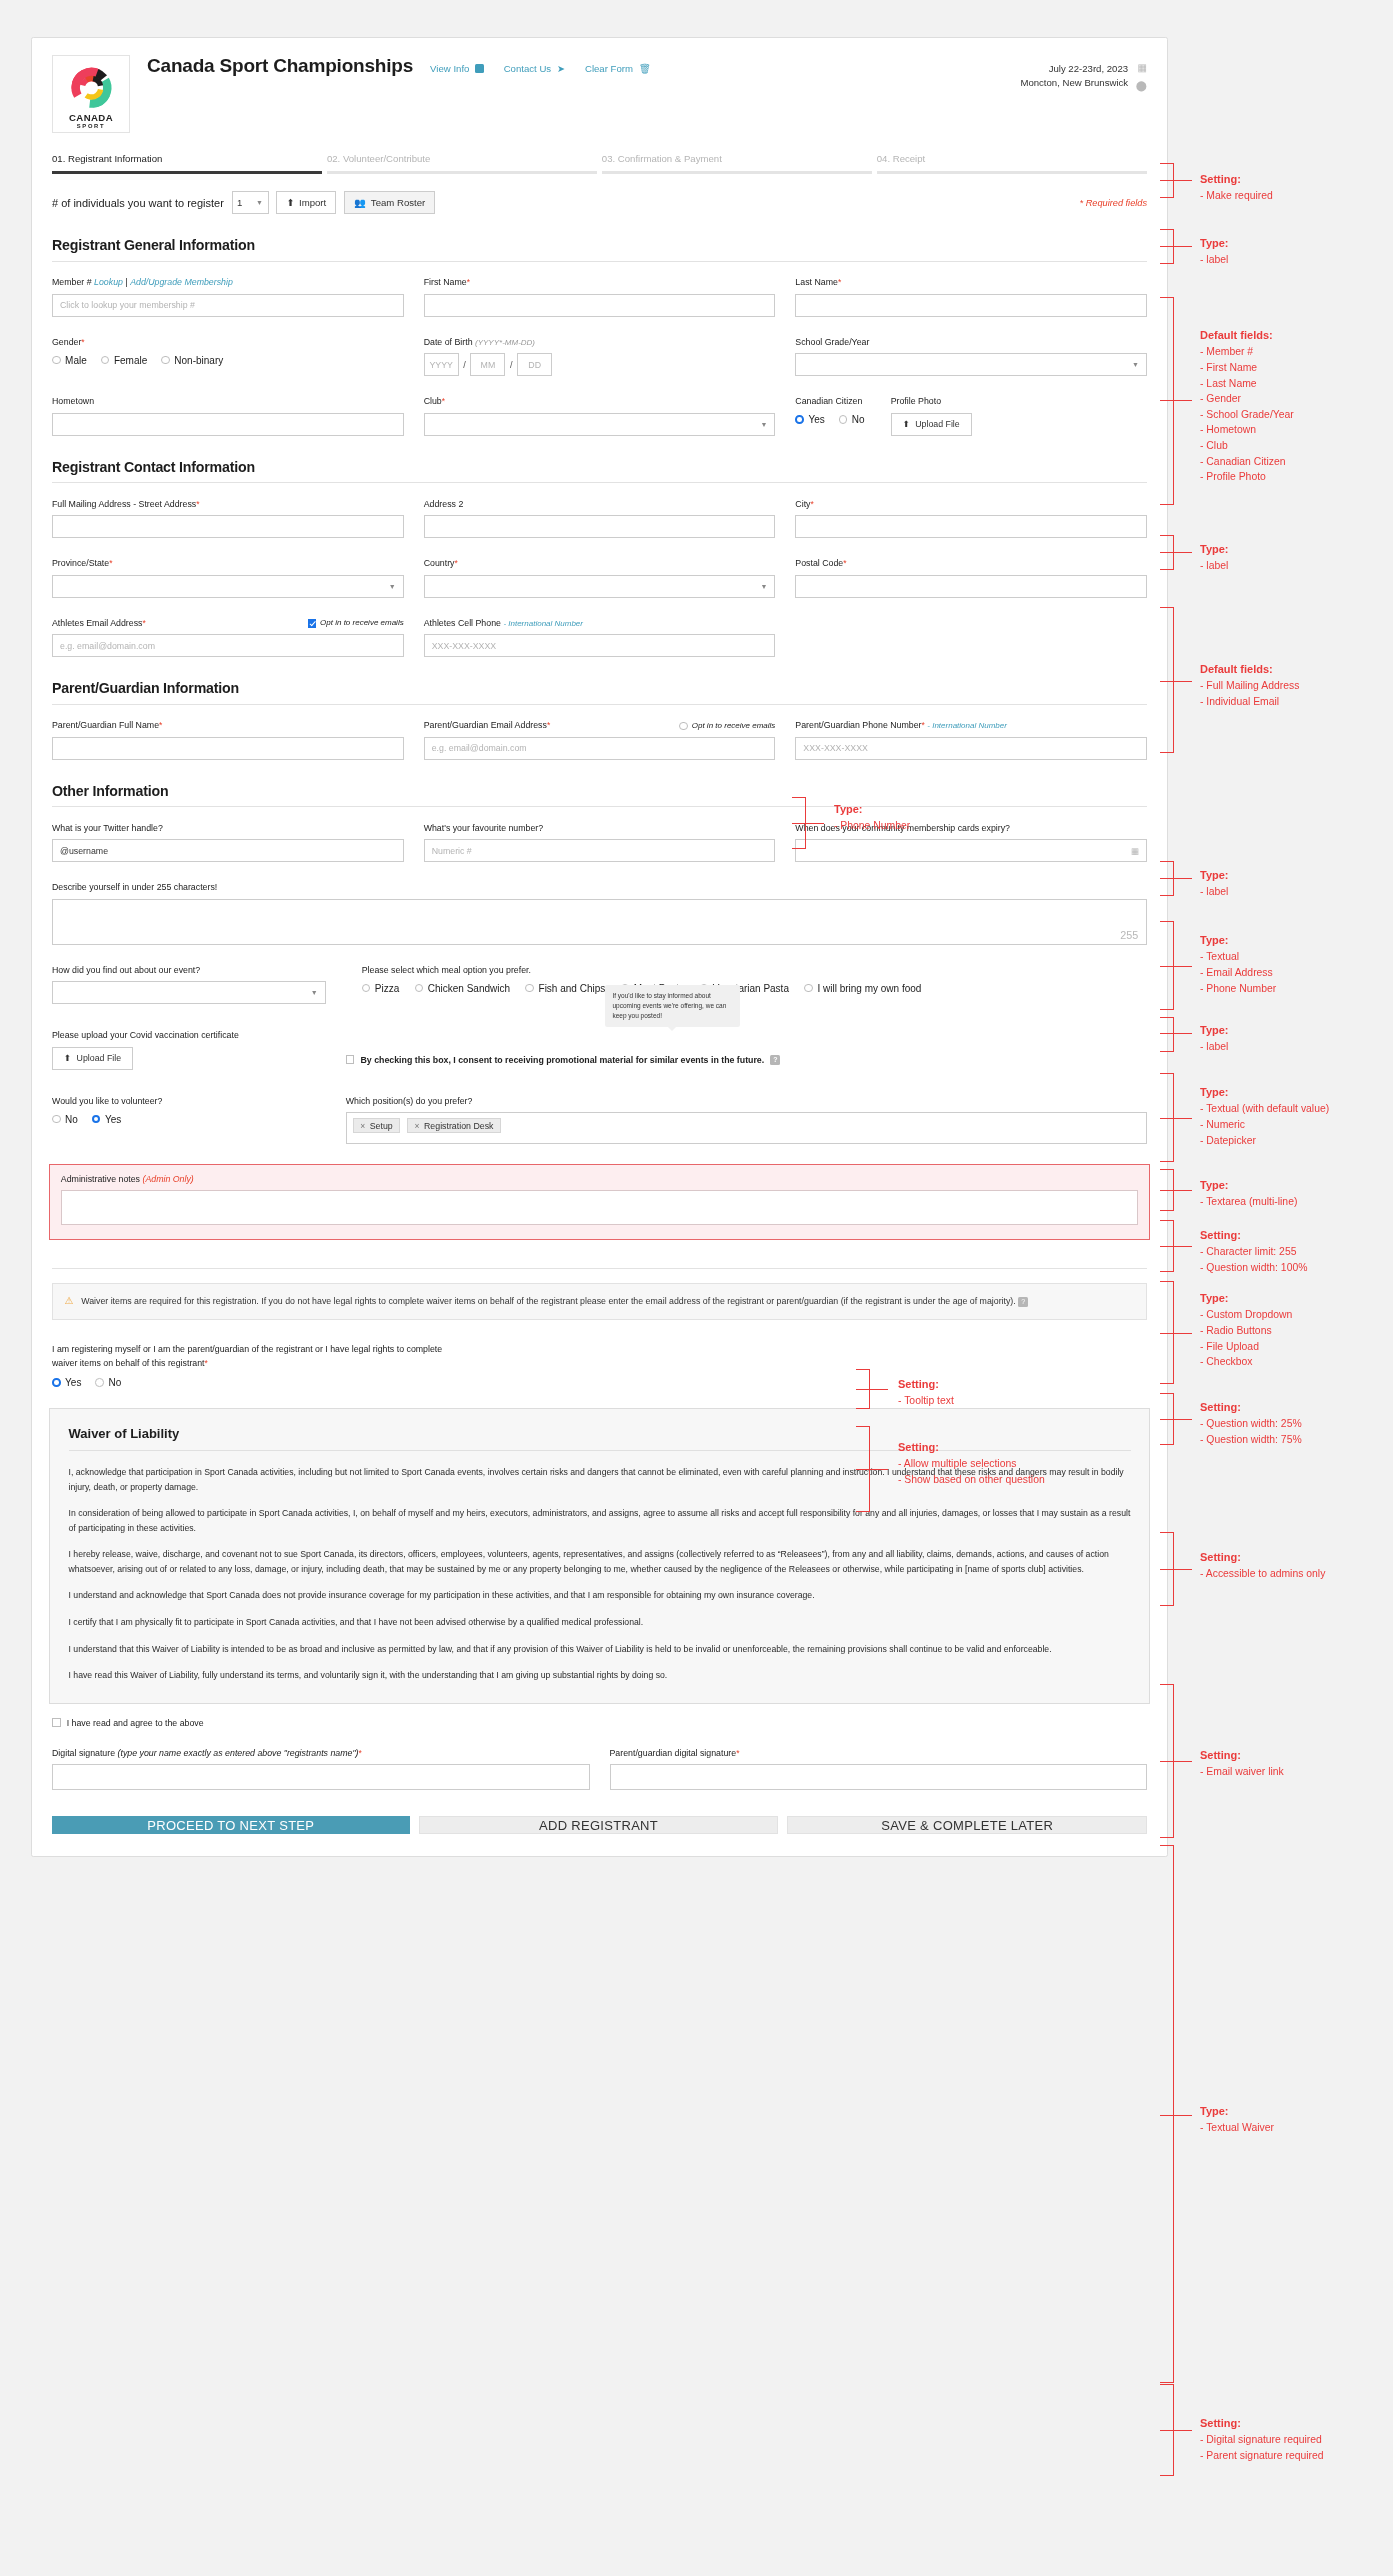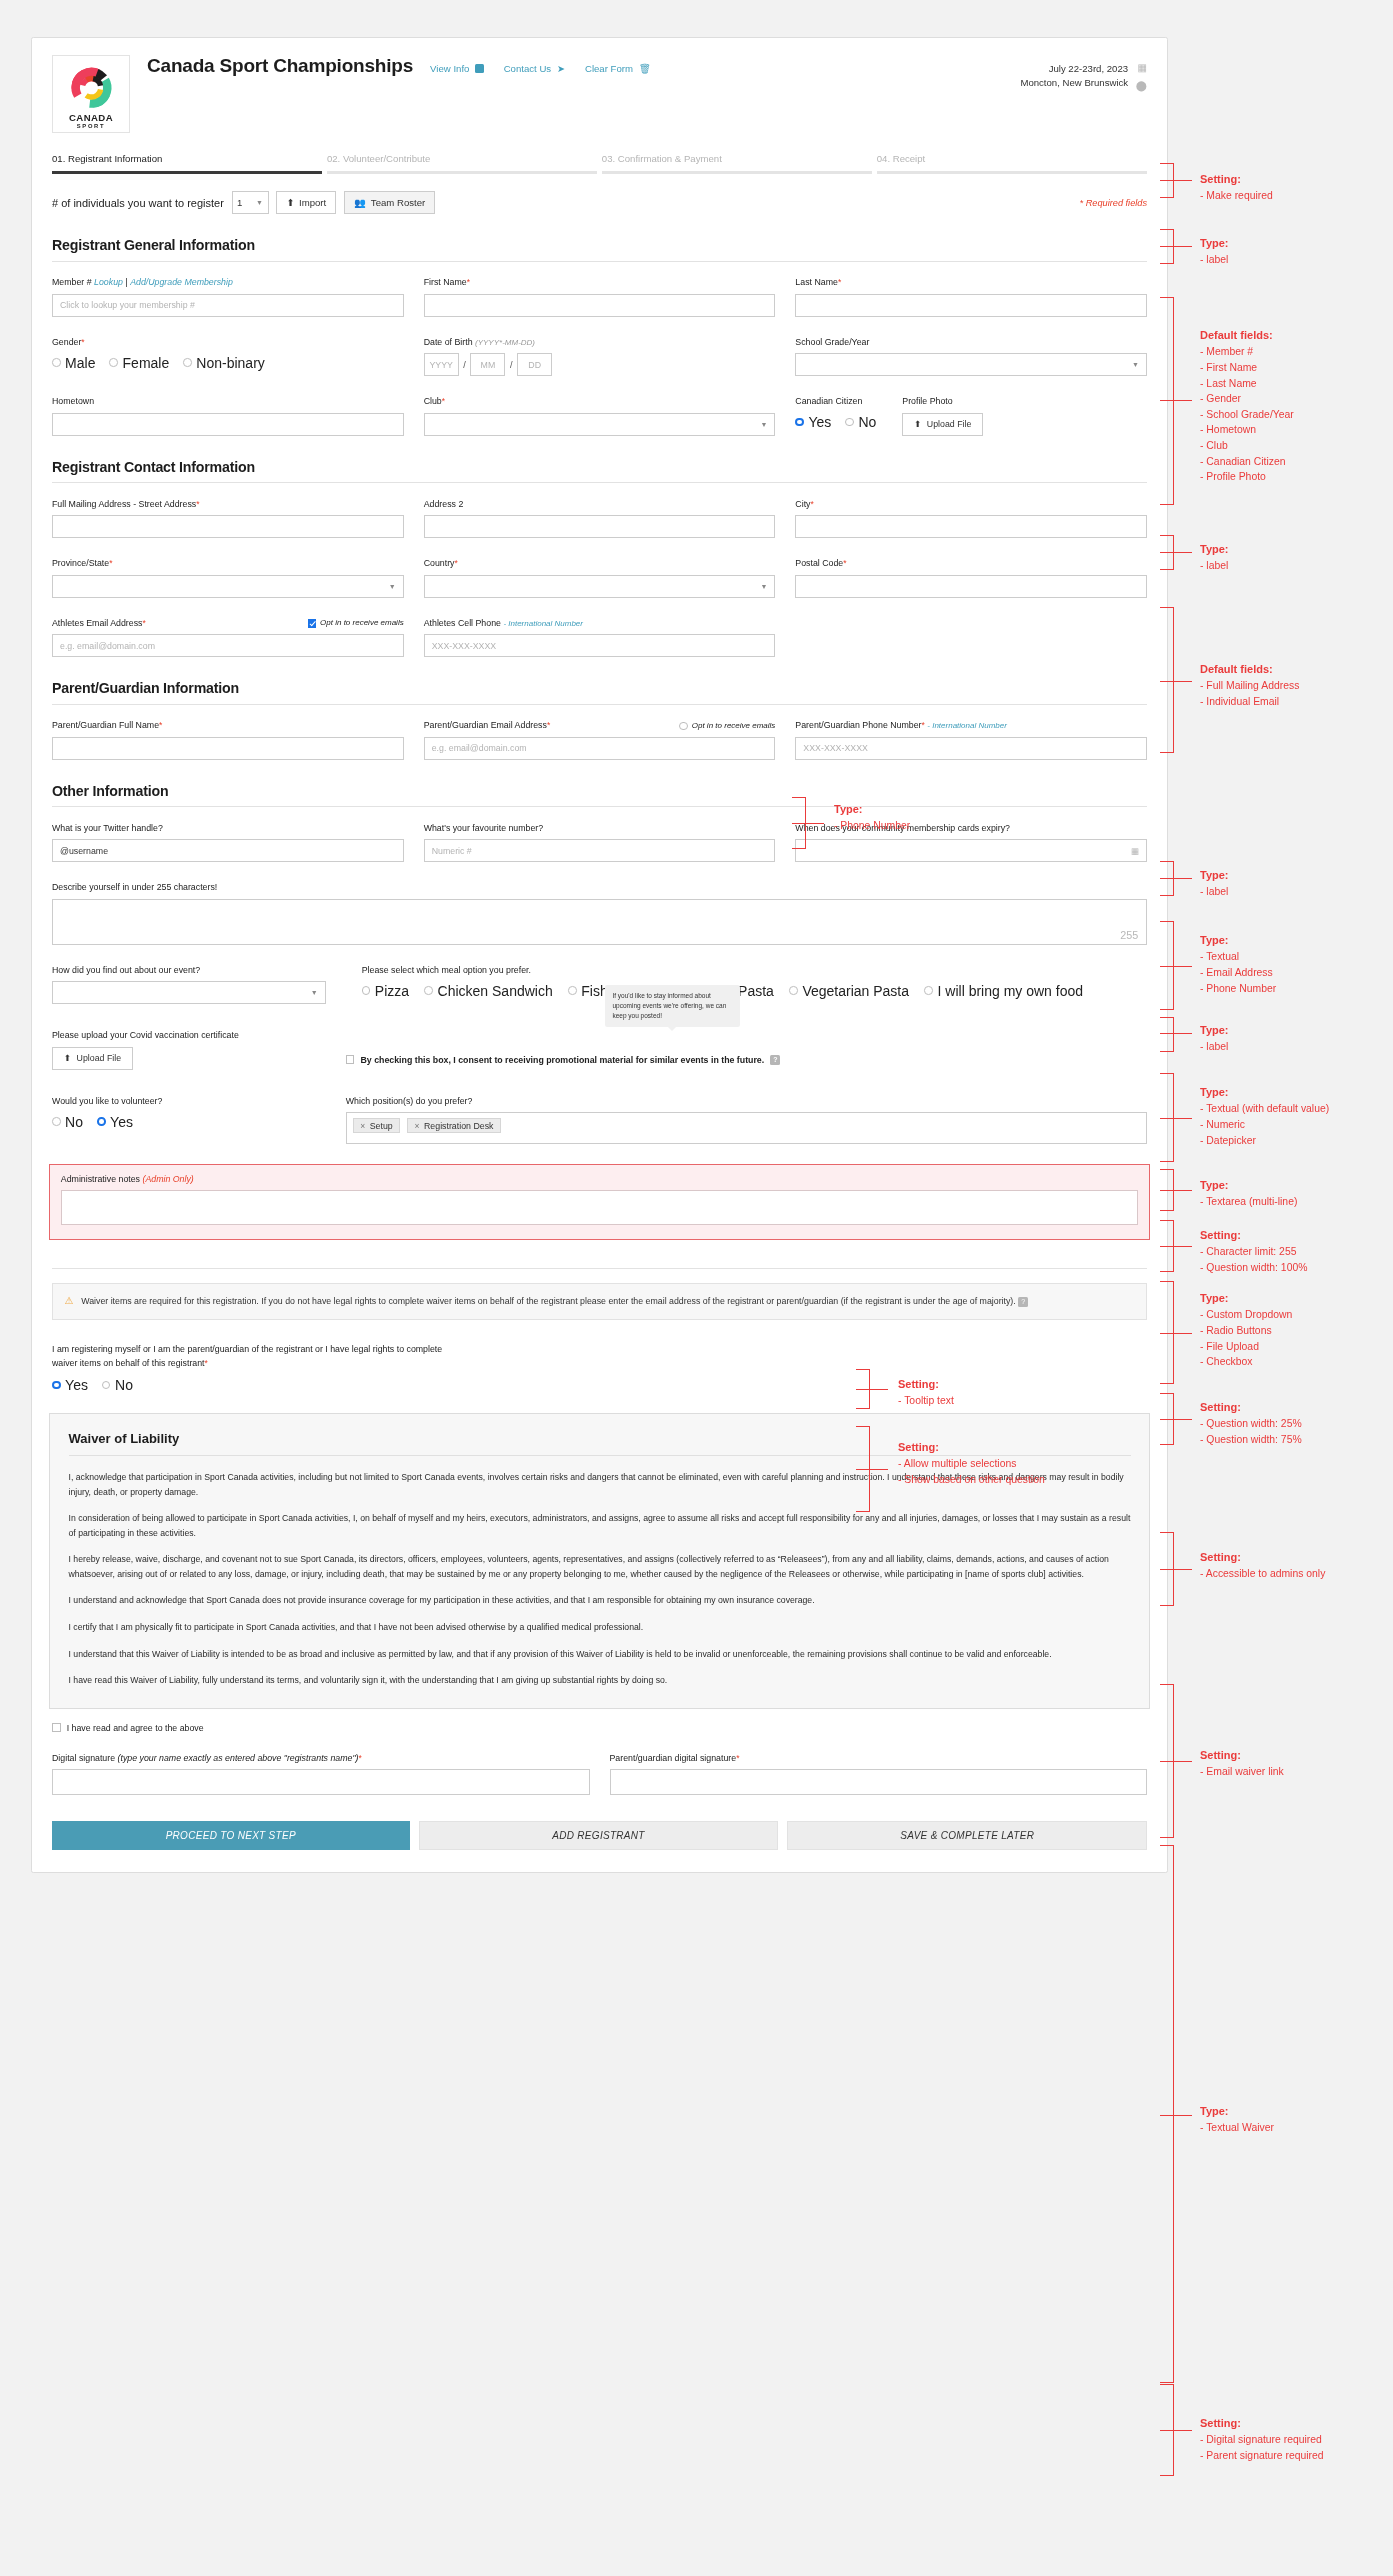--- a/index.html
+++ b/index.html
@@ -90,21 +90,21 @@
 
   .inp {
     width: 100%; height: 23px; border: 0.8px solid #ccc; background: #fff;
     font-size: 8.8px; color: #333; padding: 0 7px; display: flex; align-items: center;
   }
   .inp .ph { color: #b3b3b3; }
   .sel { justify-content: space-between; }
   .caret { color: #888; font-size: 7px; }
 
   .radio-row { display: flex; align-items: center; gap: 14px; margin-top: 6.2px; }
-  .rad { display: inline-flex; align-items: center; gap: 4.6px; font-size: 14px; color: #222; }
+  .rad { display: inline-flex; align-items: center; gap: 4.6px; font-size: 10px; color: #222; }
   .rcircle { width: 8.5px; height: 8.5px; border: 0.8px solid #bdbdbd; border-radius: 50%; background: #fff; }
   .rcircle.on { border: 2.3px solid #1a73e8; background: #fff; }
   .cbox { width: 8.5px; height: 8.5px; border: 0.8px solid #bdbdbd; background: #fff; display:inline-block; }
   .cbox.on { background: #1a73e8; border-color: #1a73e8; position: relative; }
   .cbox.on:after {
     content: ""; position: absolute; left: 2.3px; top: 0px; width: 2.3px; height: 5.4px;
     border: solid #fff; border-width: 0 1.2px 1.2px 0; transform: rotate(42deg);
   }
 
   .dob { display: flex; align-items: center; gap: 4.6px; }
@@ -167,22 +167,22 @@
   .waiver-panel {
     margin: 20px 17px 0 17px; border: 0.8px solid #dcdcdc; background: #f7f7f7; padding: 17px 18.5px 20px 18.5px;
   }
   .waiver-h { font-size: 13px; font-weight: bold; color: #1d1d1d; }
   .waiver-rule { border-top: 0.8px solid #e0e0e0; margin: 9.2px 0 14px 0; }
   .waiver-p { font-size: 8.7px; line-height: 1.65; color: #2b2b2b; margin-bottom: 12.3px; }
 
   
   .btn-row { display: flex; gap: 9.2px; margin: 26px 20px 0 20px; }
   .btn-main {
-    flex: 1; height: 29px; display: flex; align-items: center; justify-content: center;
-    font-size: 10px; letter-spacing: 0.3px; cursor: pointer; font-style: italic;
+    flex: 1; height: 18px; display: flex; align-items: center; justify-content: center;
+    font-size: 13px; letter-spacing: 0.3px; cursor: pointer;
   }
   .btn-primary { background: #4a9cb5; color: #fff; }
   .btn-sec { background: #ededed; color: #333; border: 0.8px solid #e2e2e2; }
 
   
   .anno { position: absolute; color: #ea3b3b; font-size: 10.4px; line-height: 1.5; }
   .anno b { display: block; font-size: 11px; font-weight: bold; margin-bottom: 0.8px; }
   .anno div { white-space: nowrap; }
   .brk { position: absolute; border: 1.5px solid #ea3b3b; border-left: none; }
   .brk-line { position: absolute; border-top: 1.5px solid #ea3b3b; }

